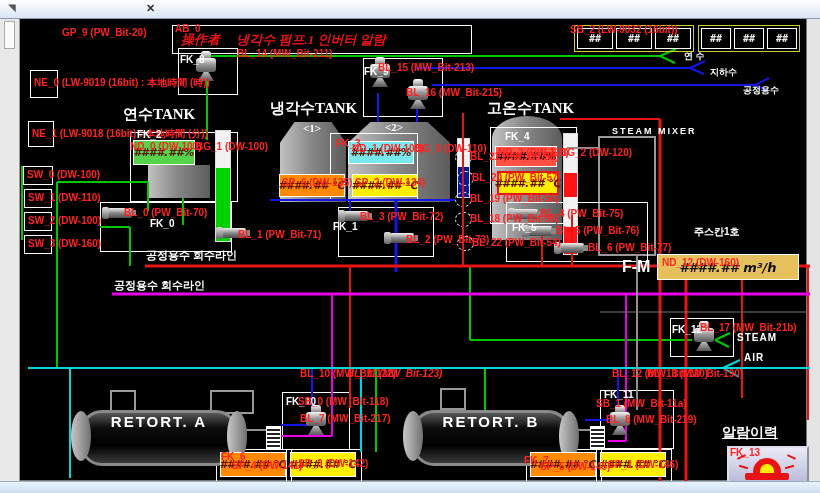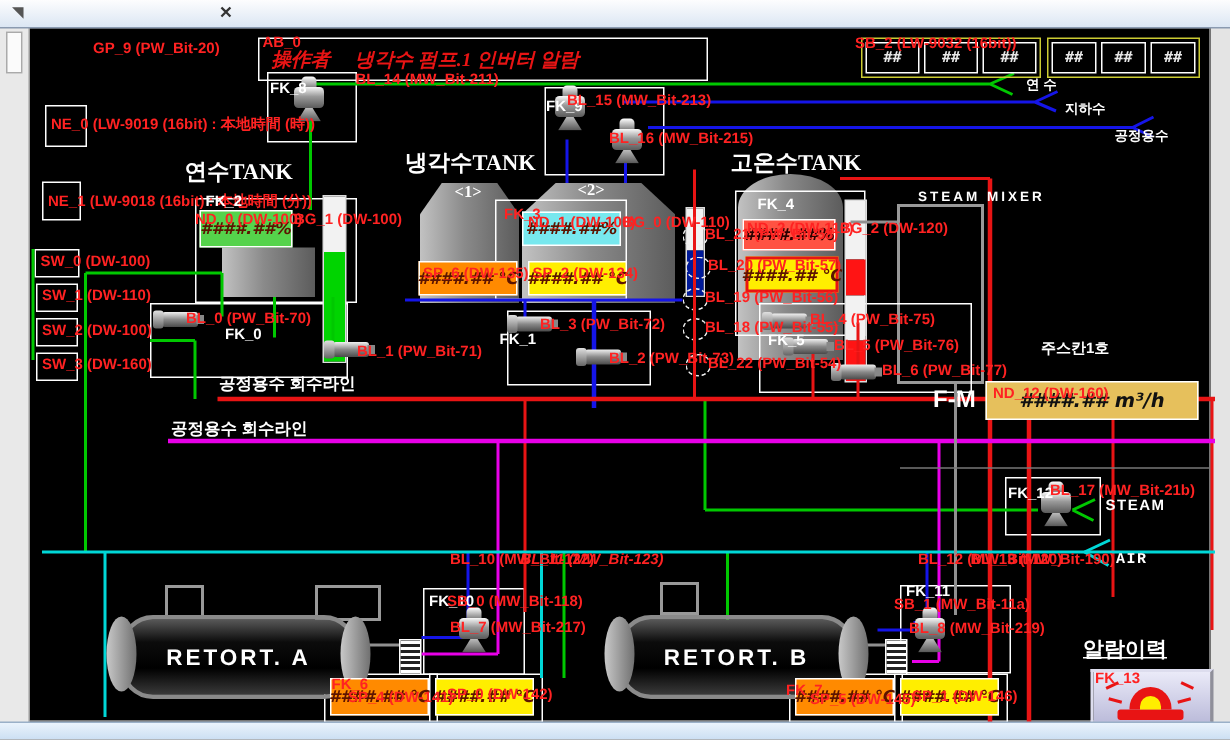--- a/index.html
+++ b/index.html
@@ -41,21 +41,21 @@
          background:linear-gradient(180deg,#f8f8f8,#9a9a9a 45%,#5a5a5a);z-index:12;}
   .valve::before{content:"";position:absolute;left:5px;top:-7px;width:10px;height:7px;
          background:linear-gradient(180deg,#fff,#888);border-radius:3px 3px 0 0;}
   .valve::after{content:"";position:absolute;left:2px;top:14px;width:16px;height:9px;
          background:linear-gradient(180deg,#bbb,#555);clip-path:polygon(35% 0,65% 0,100% 100%,0 100%);}
   .hx{position:absolute;width:13px;height:22px;border:1px solid #fff;z-index:12;
       background:repeating-linear-gradient(0deg,#fff 0 2px,#222 2px 4px);}
   .burner{position:absolute;width:15px;height:13px;border:1px dashed #eee;border-radius:50%;z-index:6;}
   .pipe-rect{position:absolute;border:2px solid #999;z-index:3;box-sizing:border-box;}
   .retort{position:absolute;height:50px;background:linear-gradient(180deg,#585858,#0c0c0c 30%,#000 65%,#3a3a3a);
-          border:3px solid #8a8a8a;border-radius:22px;z-index:9;display:flex;align-items:center;justify-content:center;}
+          border:3px solid #8a8a8a;border-radius:22px;z-index:9;display:flex;justify-content:center;}
   .retort::before{content:"";position:absolute;left:-12px;top:-2px;width:20px;height:50px;border-radius:50%;
           background:linear-gradient(90deg,#c8c8c8,#707070);z-index:-1;}
   .retort::after{content:"";position:absolute;right:-12px;top:-2px;width:20px;height:50px;border-radius:50%;
           background:linear-gradient(90deg,#c8c8c8,#707070);z-index:-1;}
   .retort span{color:#fff;font:bold 15px "Liberation Sans",sans-serif;letter-spacing:2px;}
   .manualbtn{position:absolute;left:90px;top:29px;width:118px;height:28px;border-radius:14px;
       background:linear-gradient(180deg,#cfeeff,#5aa8e8 40%,#1f6ec0 55%,#7ac4f8);border:1px solid #2a3a55;
       display:flex;align-items:center;justify-content:center;color:#1a2f9a;
       font:bold 15px "Liberation Serif",serif;z-index:10;}
   .ticker{position:absolute;left:172px;top:25px;width:298px;height:27px;border:1px solid #fff;
@@ -295,21 +295,21 @@
 
   <div class="small-w" style="left:146px;top:248px;font-size:11px;">공정용수 회수라인</div>
   <div class="small-w" style="left:114px;top:278px;font-size:11px;">공정용수 회수라인</div>
   <div class="small-w" style="left:694px;top:225px;font-size:10px;">주스칸1호</div>
 
   <div class="small-w" style="left:622px;top:258px;font:bold 16px 'Liberation Sans',sans-serif;">F-M</div>
   <div class="disp" style="left:657px;top:254px;width:142px;height:26px;background:#e6c05c;color:#111;font-size:13px;">####.## m³/h</div>
   <div class="rtag" style="left:662px;top:257px;">ND_12 (DW-160)</div>
 
   <div class="small-w" style="left:737px;top:332px;font-size:10px;letter-spacing:1px;">STEAM</div>
-  <div class="small-w" style="left:744px;top:368px;font-size:10px;letter-spacing:1px;font-family:Liberation Mono, monospace;">AIR</div>
+  <div class="small-w" style="left:744px;top:352px;font-size:10px;letter-spacing:1px;">AIR</div>
 
   <div class="rtag" style="left:300px;top:368px;">BL_10 (MW_Bit-122)</div>
   <div class="rtag" style="left:347px;top:368px;font-style:italic;">BL_11 (MW_Bit-123)</div>
   <div class="rtag" style="left:612px;top:368px;">BL_12 (MW_Bit-120)</div>
   <div class="rtag" style="left:647px;top:368px;">BL_13 (MW_Bit-190)</div>
 
   <div class="pipe-rect" style="left:110px;top:390px;width:26px;height:22px;"></div>
   <div class="pipe-rect" style="left:210px;top:390px;width:44px;height:24px;"></div>
   <div class="retort" style="left:80px;top:410px;width:152px;">
     <span>RETORT. A</span>

